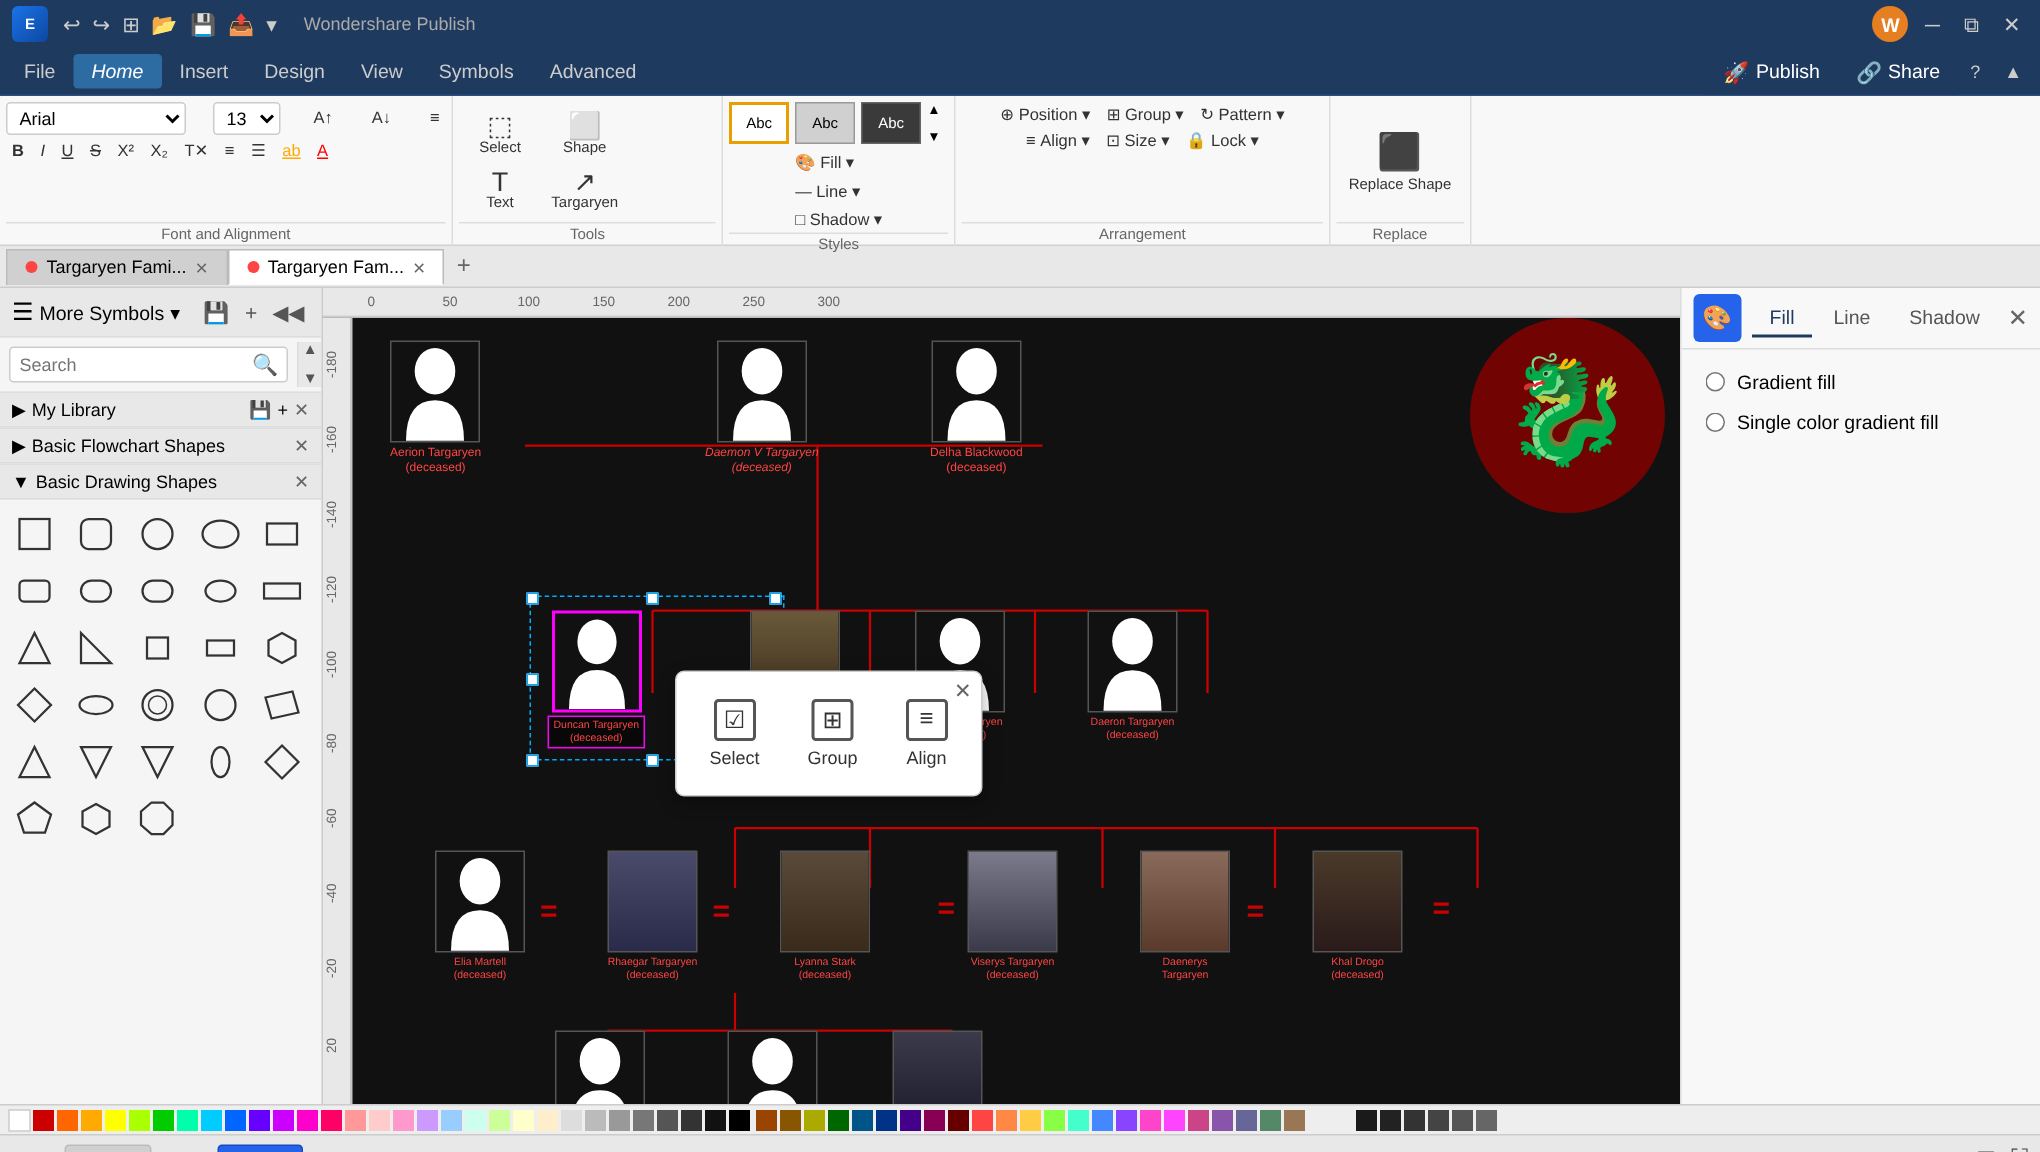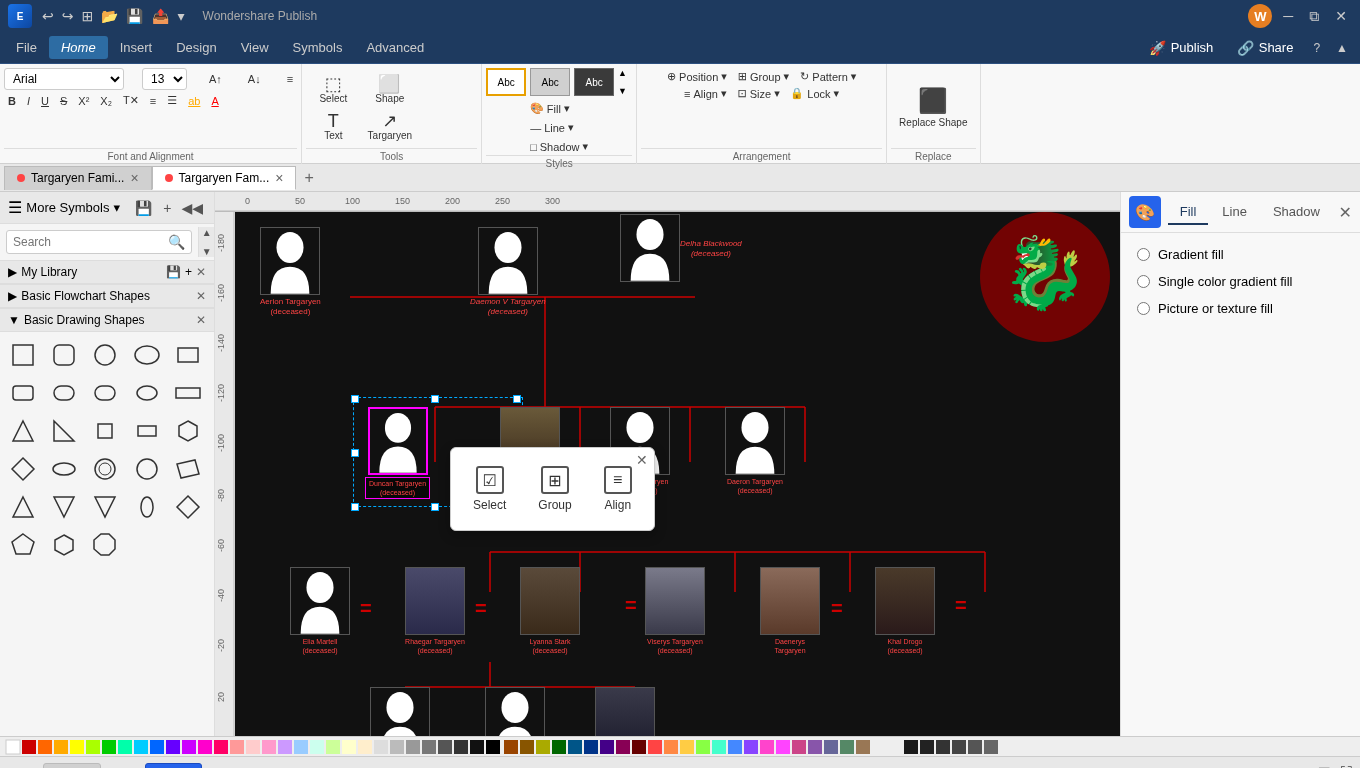--- a/index.html
+++ b/index.html
@@ -871,21 +871,21 @@
       <div style="position:absolute;top:15px;left:235px;display:flex;flex-direction:column;align-items:center;">
         <div style="width:60px;height:68px;background:#111;border:1px solid #555;display:flex;align-items:center;justify-content:center;">
           <svg viewBox="0 0 60 68" width="60" height="68">
               <ellipse cx="30" cy="20" rx="14" ry="16" fill="white"></ellipse>
               <path d="M10,68 Q10,40 30,40 Q50,40 50,68 Z" fill="white"></path>
             </svg>
         </div>
         <div style="color:#ff4444;font-size:8px;text-align:center;margin-top:2px;max-width:80px;line-height:1.3;font-style:italic;">Daemon V Targaryen<br>(deceased)</div>
       </div>
 
-      <div style="position:absolute;top:2px;left:385px;display:flex;align-items:center;font-style:italic;">
+      <div style="position:absolute;top:15px;left:385px;display:flex;flex-direction:column;align-items:center;">
         <div style="width:60px;height:68px;background:#111;border:1px solid #555;display:flex;align-items:center;justify-content:center;">
           <svg viewBox="0 0 60 68" width="60" height="68">
               <ellipse cx="30" cy="20" rx="14" ry="16" fill="white"></ellipse>
               <path d="M10,68 Q10,40 30,40 Q50,40 50,68 Z" fill="white"></path>
             </svg>
         </div>
         <div style="color:#ff4444;font-size:8px;text-align:center;margin-top:2px;max-width:80px;line-height:1.3;">Delha Blackwood<br>(deceased)</div>
       </div>
 
       <div style="position:absolute;top:0;right:0;width:150px;height:130px;display:flex;align-items:center;justify-content:center;overflow:hidden;">
@@ -1052,24 +1052,20 @@
     </div>
 
     <div class="fill-options">
       <div class="fill-option">
         <input type="radio" name="fill" style="">
         <span>Gradient fill</span>
       </div>
       <div class="fill-option">
         <input type="radio" name="fill" style="">
         <span>Single color gradient fill</span>
-      </div>
-      <div class="fill-option">
-        <input type="radio" name="fill" style="">
-        <span>Picture or texture fill</span>
       </div>
     </div>
   </div>
 </div>
 
 <div class="color-bar">
   <svg width="1000" height="18">
     <rect x="2" y="2" width="14" height="14" fill="white" stroke="#ccc"></rect>
     <rect x="18" y="2" width="14" height="14" fill="#cc0000"></rect>
     <rect x="34" y="2" width="14" height="14" fill="#ff6600"></rect>

